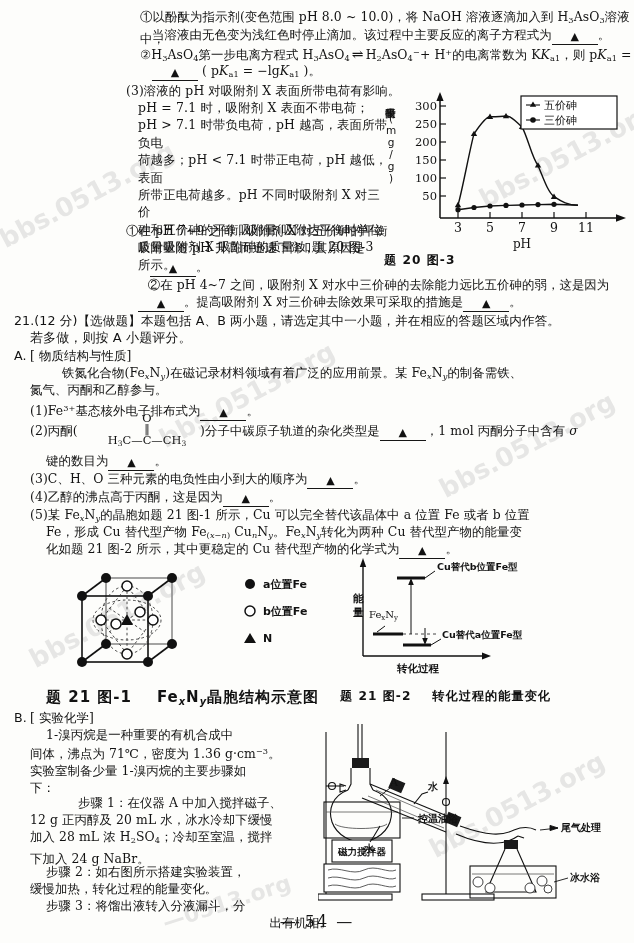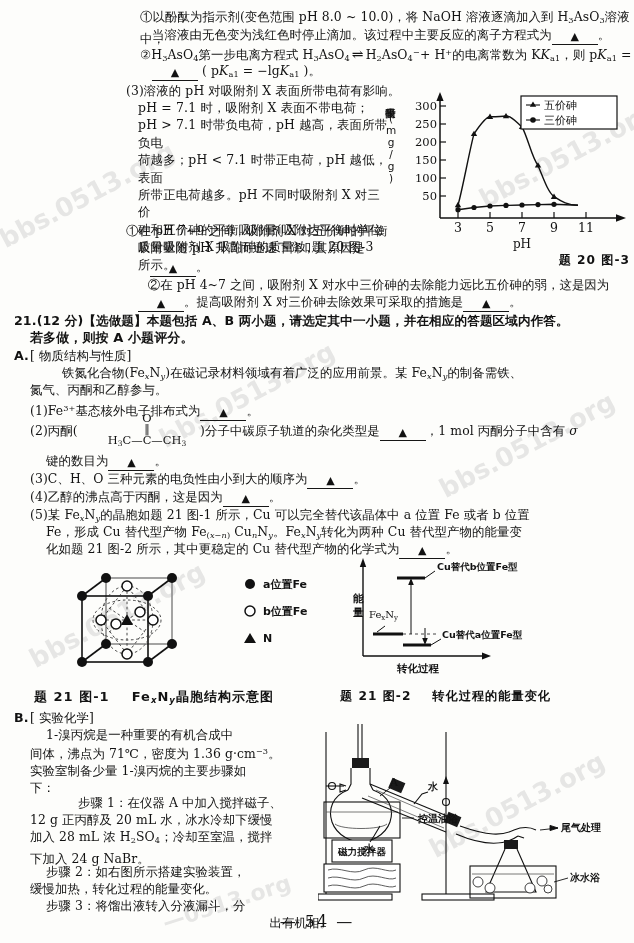--- a/index.html
+++ b/index.html
@@ -11,49 +11,49 @@
     color:#121212; overflow:hidden;
   }
   .page { position:relative; width:634px; height:943px; }
 
   
   .ln { font-size:12.4px; line-height:17.4px; letter-spacing:0.1px; }
   .blk { position:absolute; }
   sub { font-size:0.66em; vertical-align:-0.28em; }
   sup { font-size:0.66em; vertical-align:0.45em; }
   .it { font-style:italic; }
-  .bold { font-weight:bold; }
+  .bold { font-weight:normal; }
   .sans { font-family:"DejaVu Sans","Liberation Sans",sans-serif; }
 
   
   .slot {
     display:inline-block; min-width:46px; text-align:center;
     border-bottom:1.1px solid #161616; line-height:15px;
     vertical-align:-1px; font-size:11px;
   }
 
   
   .chart-wrap { position:absolute; left:384px; top:92px; width:246px; height:186px; }
   .chart-ylab {
     position:absolute; left:-2px; top:8px; width:16px; height:150px;
     writing-mode:vertical-rl; text-orientation:upright;
     font-size:10.5px; letter-spacing:0px; white-space:nowrap;
     font-family:"DejaVu Sans","Liberation Sans",sans-serif;
   }
   .chart-svg { position:absolute; left:12px; top:0; }
   .chart-cap {
-    position:absolute; left:0; top:160px; width:246px; text-align:right;
+    position:absolute; left:0; top:160px; width:246px; text-align:left;
     font-size:12.2px; font-family:"DejaVu Sans","Liberation Sans",sans-serif;
     font-weight:bold; letter-spacing:1px;
   }
 
   
   .cell-fig { position:absolute; left:60px; top:556px; width:290px; height:130px; }
-  .cell-cap { position:absolute; left:34px; top:688px; width:300px;
-              font-size:13px; font-weight:bold; letter-spacing:1px;
+  .cell-cap { position:absolute; left:46px; top:688px; width:300px;
+              font-size:15px; font-weight:bold; letter-spacing:1px;
               font-family:"DejaVu Sans","Liberation Sans",sans-serif; }
 
   
   .en-fig { position:absolute; left:345px; top:556px; width:285px; height:130px; }
   .en-cap { position:absolute; left:340px; top:688px; width:290px;
             font-size:12.2px; font-weight:bold; letter-spacing:1px;
             font-family:"DejaVu Sans","Liberation Sans",sans-serif; }
 
   
   .app-fig { position:absolute; left:318px; top:718px; width:316px; height:205px; }

